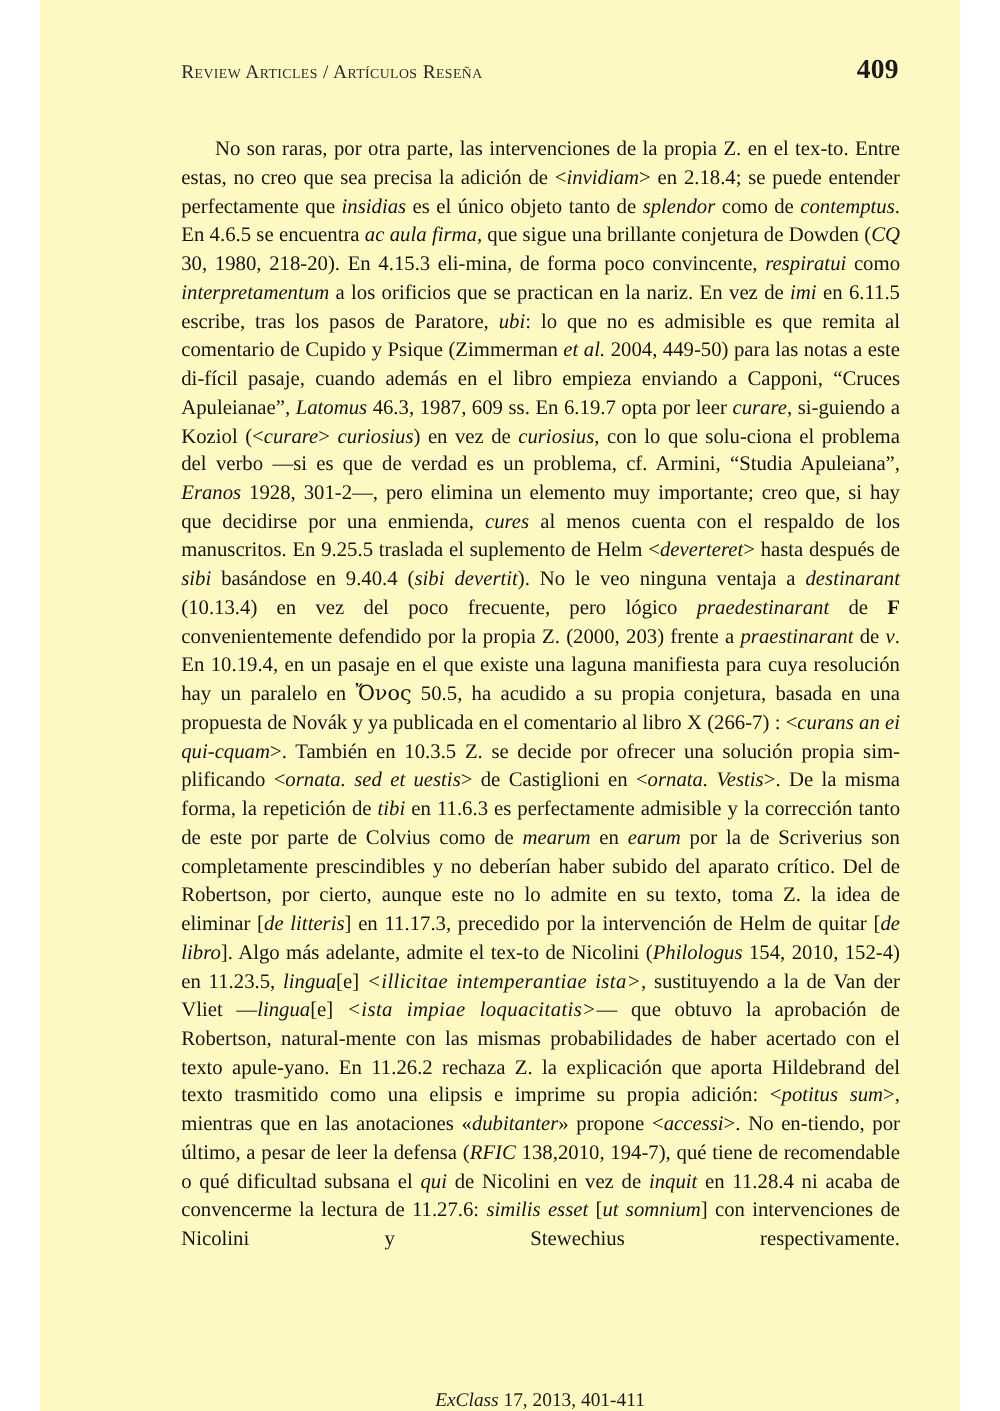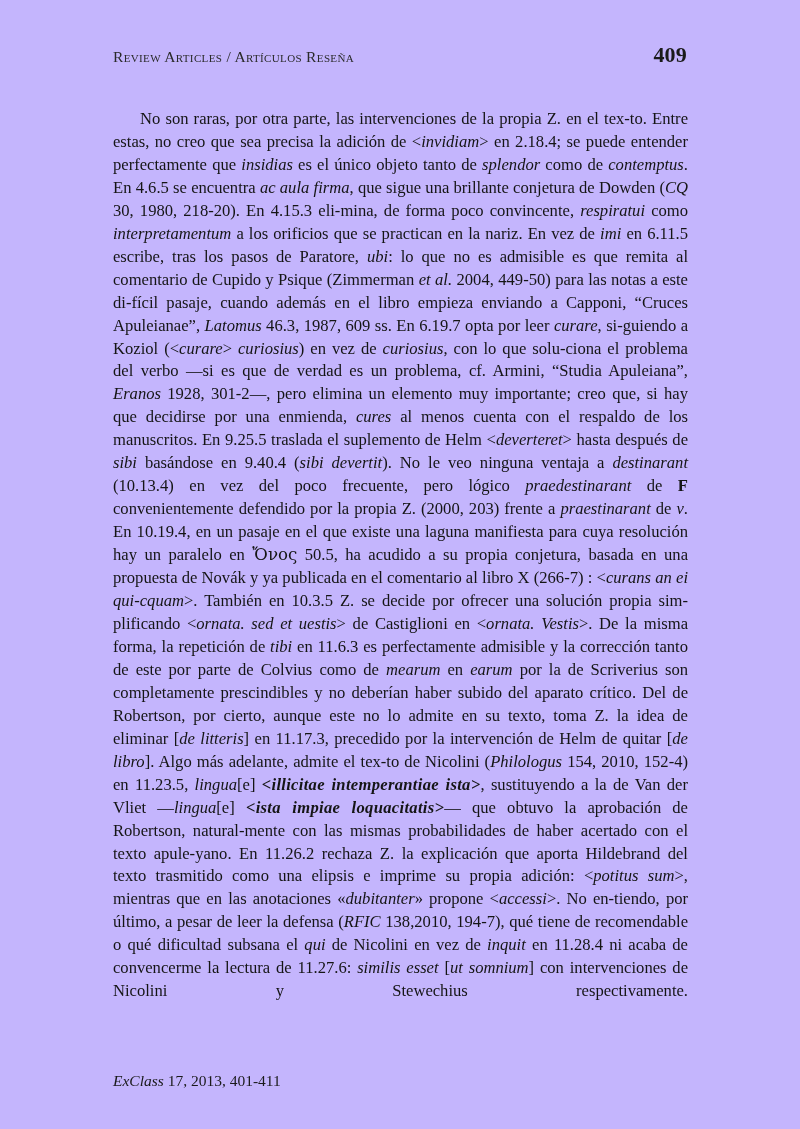--- a/index.html
+++ b/index.html
@@ -7,24 +7,24 @@
     margin: 0;
     padding: 0;
     background: #ffffff;
   }
   body {
     font-family: "Liberation Serif", "DejaVu Serif", serif;
     color: #1a1a1a;
   }
   .page {
     position: relative;
-    width: 800px;
+    width: 736px;
     height: 1129px;
     margin: 0 auto;
-    background: #c4b5fd;
+    background: #fef9c3;
     overflow: hidden;
     box-sizing: border-box;
   }
 
   
   .running-head {
     position: absolute;
     top: 42px;
     left: 113px;
     width: 574px;
@@ -72,29 +72,29 @@
   p.para::after {
     content: "";
     display: inline-block;
     width: 100%;
   }
   p.para.no-stretch::after { display: none; }
 
   i, em { font-style: italic; }
   .bold-siglum { font-weight: 700; font-style: normal; }
   .greek { font-family: "DejaVu Serif", "Liberation Serif", serif; font-style: normal; }
-  .loose { letter-spacing: 0.3px; font-weight: bold; }
+  .loose { letter-spacing: 0.3px; }
 
   
   .footer {
     position: absolute;
     left: 113px;
-    top: 1072px;
+    top: 1112px;
     width: 574px;
-    text-align: left;
+    text-align: center;
     font-size: 15.5px;
     color: #1a1a1a;
   }
   .footer .jrnl { font-style: italic; }
 </style>
 </head>
 <body>
 
 <div class="page">
 

